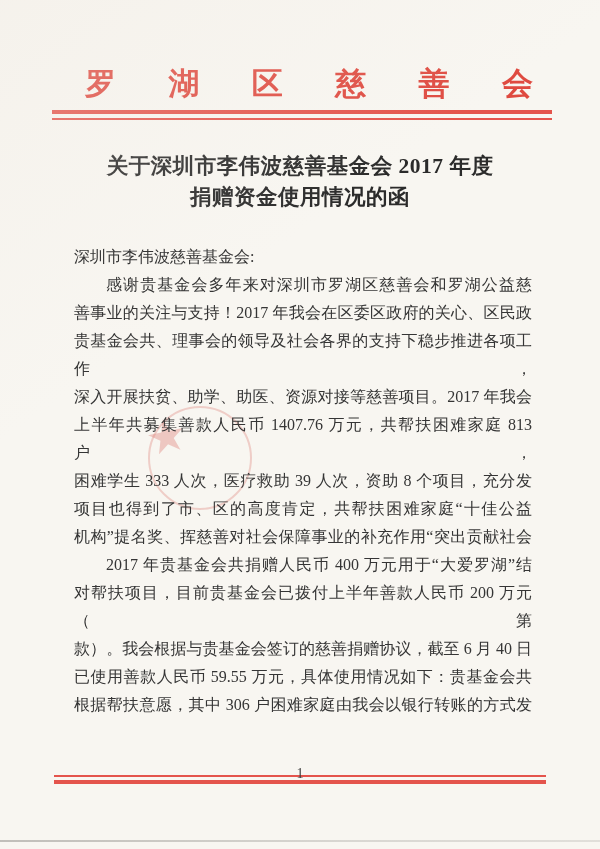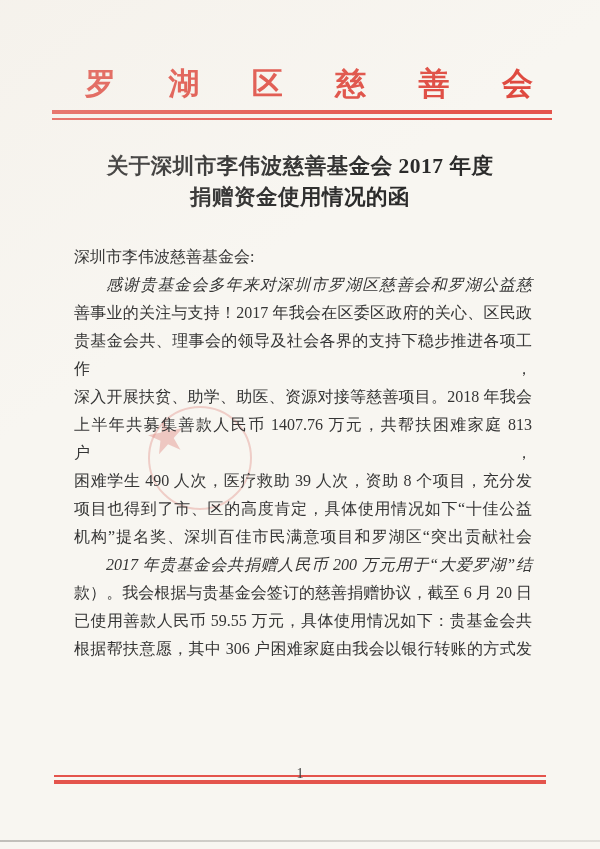--- a/index.html
+++ b/index.html
@@ -73,21 +73,21 @@
     line-height: 28px;
     color: #353535;
     z-index: 2;
   }
   .line { white-space: nowrap; }
   .jl {
     white-space: normal;
     text-align: justify;
     text-align-last: justify;
   }
-  .indent { text-indent: 2em; font-style: italic; }
+  .indent { text-indent: 2em; }
   
   .footer-rule-thin {
     position: absolute;
     top: 775px; left: 54px; width: 492px; height: 1.7px;
     background: #e4544c;
   }
   .footer-rule-thick {
     position: absolute;
     top: 779.5px; left: 54px; width: 492px; height: 4px;
     background: #e4544c;
@@ -138,27 +138,28 @@
   </div>
 
   <div class="seal-circle"></div>
   <div class="seal-star">★</div>
 
   <div class="body-text">
     <div class="line">深圳市李伟波慈善基金会:</div>
     <div class="line jl indent">感谢贵基金会多年来对深圳市罗湖区慈善会和罗湖公益慈</div>
     <div class="line jl">善事业的关注与支持！2017 年我会在区委区政府的关心、区民政</div>
     <div class="line jl">贵基金会共、理事会的领导及社会各界的支持下稳步推进各项工作，</div>
-    <div class="line jl">深入开展扶贫、助学、助医、资源对接等慈善项目。2018 年我会</div>
+    <div class="line jl">深入开展扶贫、助学、助医、资源对接等慈善项目。2017 年我会</div>
     <div class="line jl">上半年共募集善款人民币 1407.76 万元，共帮扶困难家庭 813 户，</div>
-    <div class="line jl">困难学生 490 人次，医疗救助 39 人次，资助 8 个项目，充分发</div>
-    <div class="line jl">项目也得到了市、区的高度肯定，具体使用情况如下“十佳公益</div>
-    <div class="line jl">机构”提名奖、深圳百佳市民满意项目和罗湖区“突出贡献社会</div>
-    <div class="line jl indent">2017 年贵基金会共捐赠人民币 200 万元用于“大爱罗湖”结</div>
-    <div class="line jl">款）。我会根据与贵基金会签订的慈善捐赠协议，截至 6 月 20 日</div>
+    <div class="line jl">困难学生 333 人次，医疗救助 39 人次，资助 8 个项目，充分发</div>
+    <div class="line jl">项目也得到了市、区的高度肯定，共帮扶困难家庭“十佳公益</div>
+    <div class="line jl">机构”提名奖、挥慈善对社会保障事业的补充作用“突出贡献社会</div>
+    <div class="line jl indent">2017 年贵基金会共捐赠人民币 400 万元用于“大爱罗湖”结</div>
+    <div class="line jl">对帮扶项目，目前贵基金会已拨付上半年善款人民币 200 万元（第</div>
+    <div class="line jl">款）。我会根据与贵基金会签订的慈善捐赠协议，截至 6 月 40 日</div>
     <div class="line jl">已使用善款人民币 59.55 万元，具体使用情况如下：贵基金会共</div>
     <div class="line jl">根据帮扶意愿，其中 306 户困难家庭由我会以银行转账的方式发</div>
   </div>
 
   <div class="footer-rule-thin"></div>
   <div class="footer-rule-thick"></div>
   <div class="page-number">1</div>
 
   <div class="scan-edge-bottom"></div>
   <div class="paper-tint"></div>

